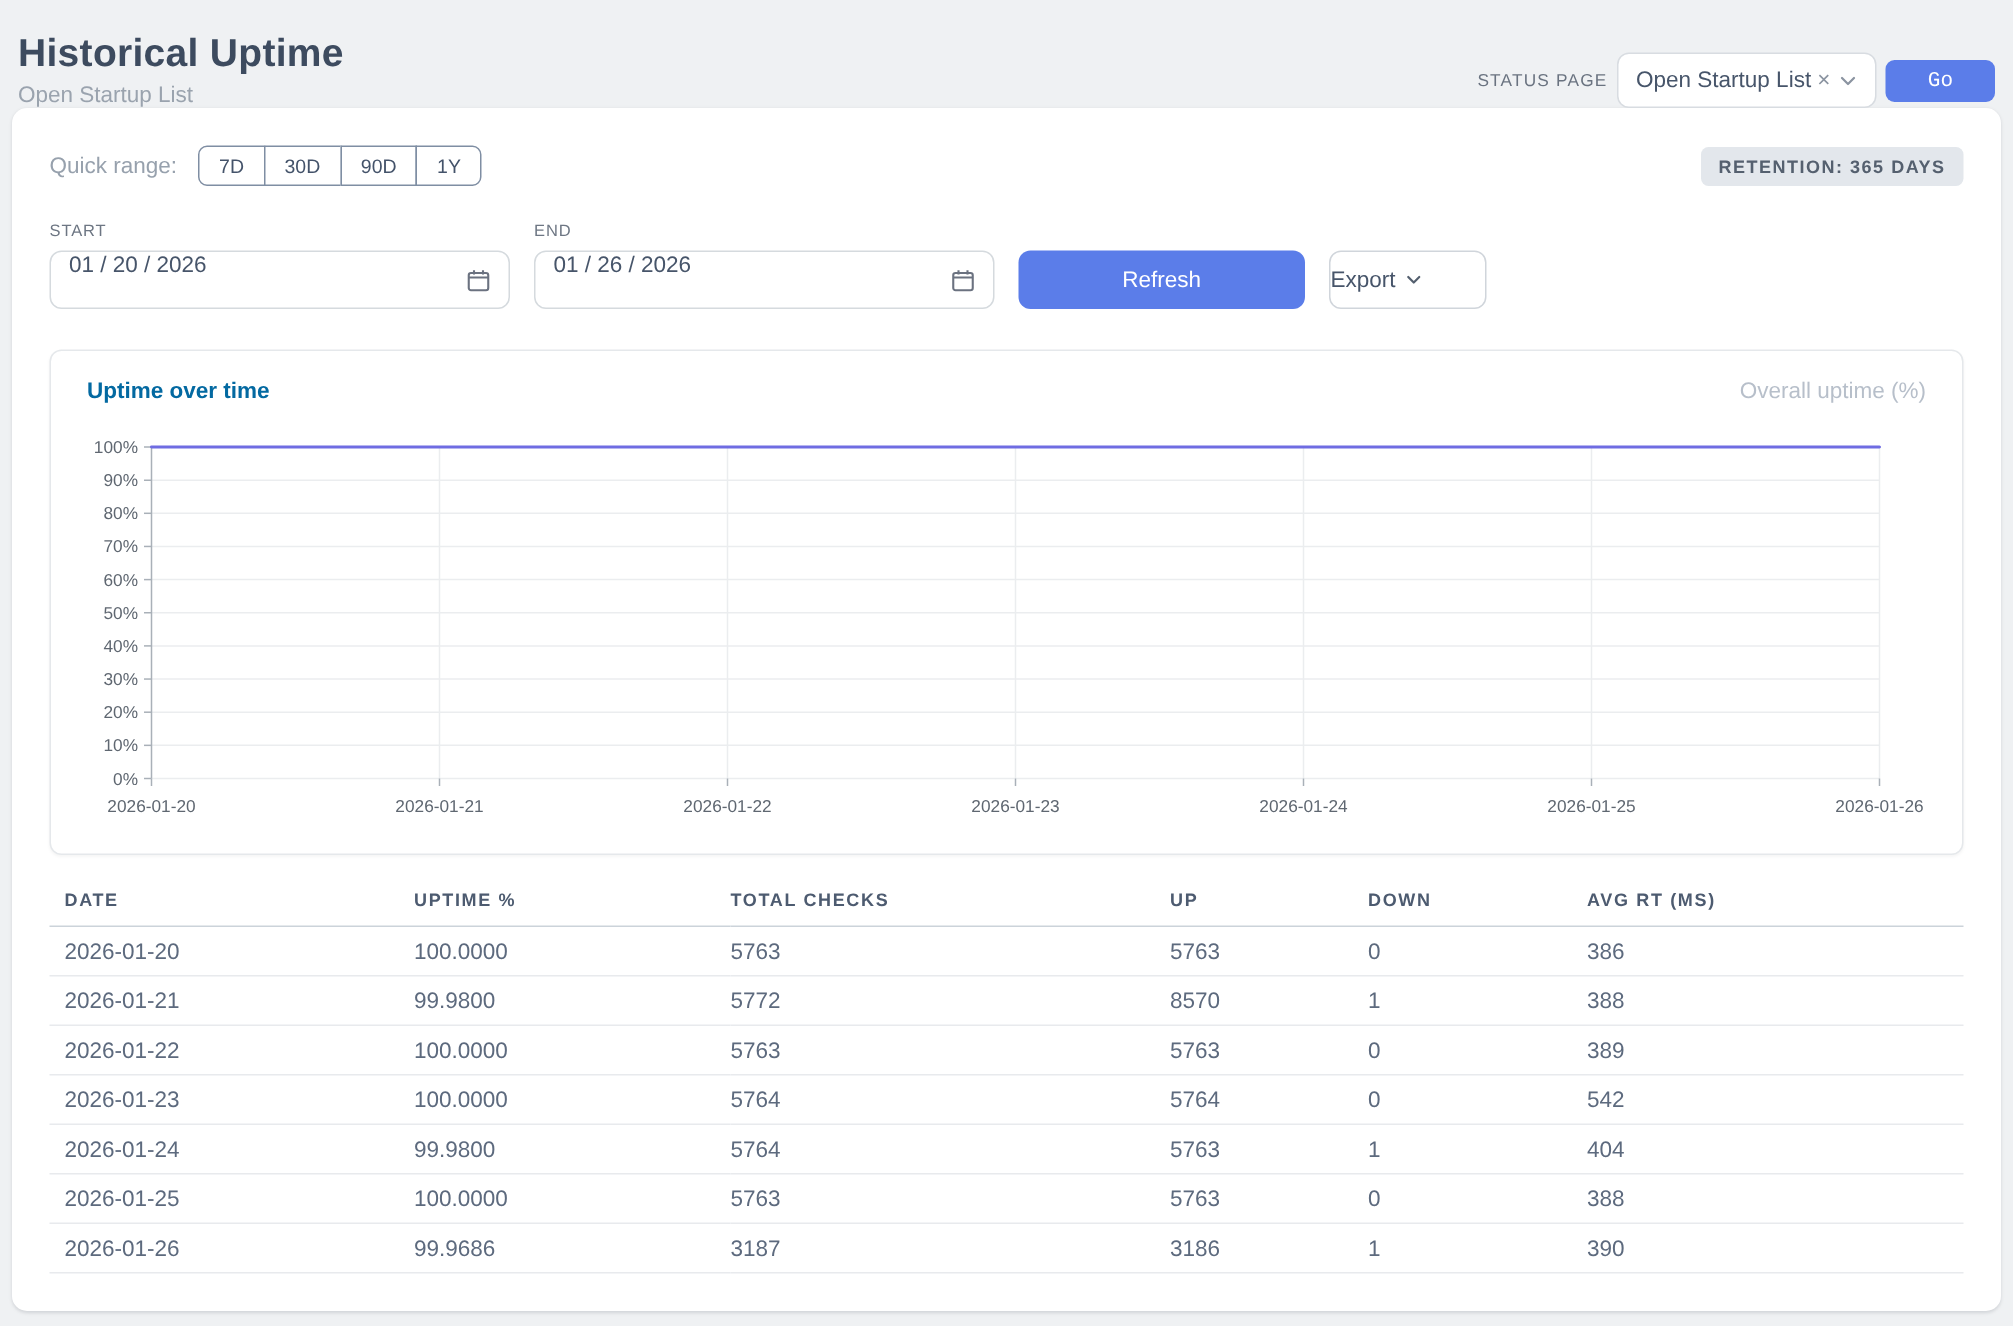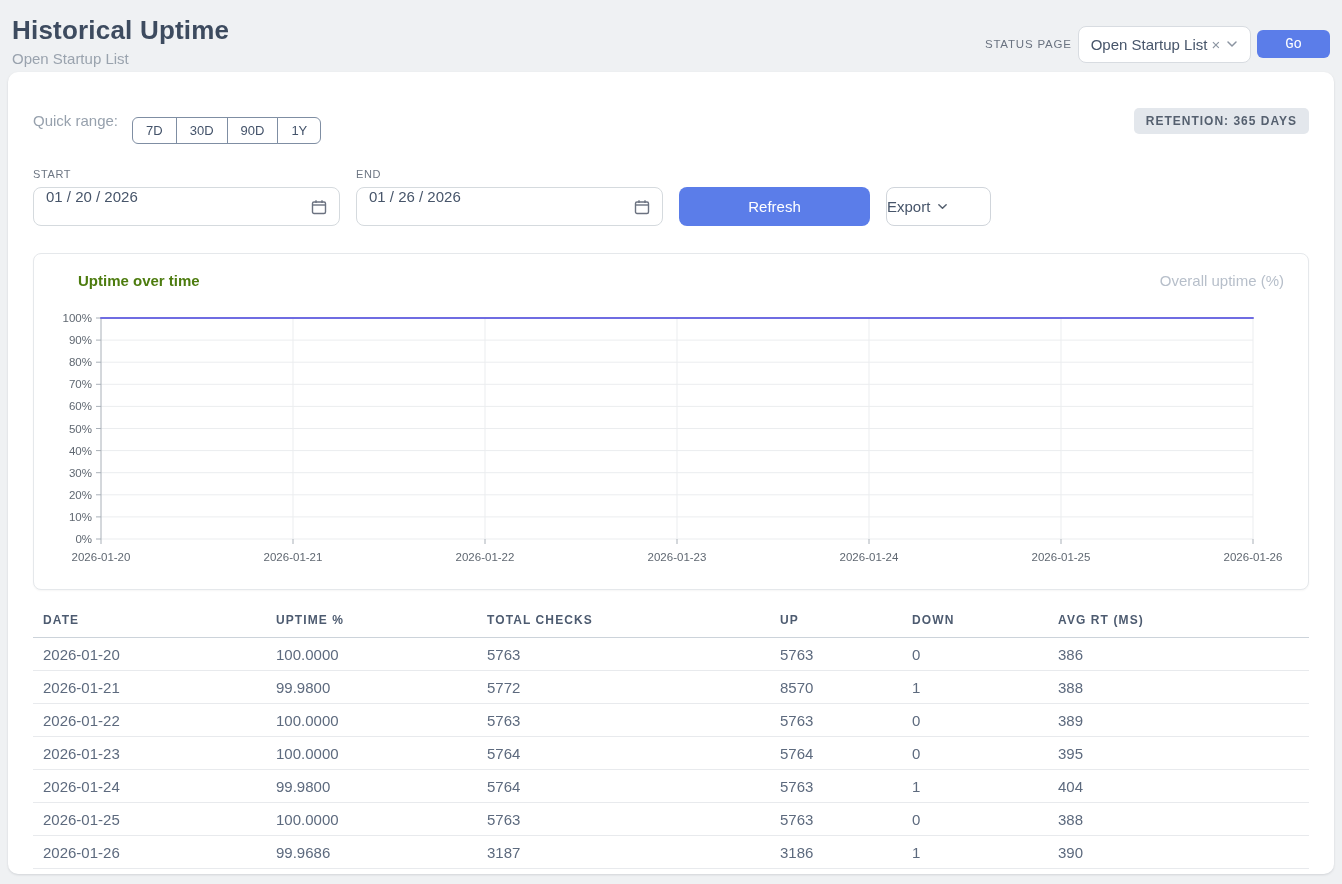--- a/index.html
+++ b/index.html
@@ -10,21 +10,21 @@
     overflow: hidden;
     position: relative;
   }
 
   
   .page-header {
     height: 72px;
     padding: 10px 12px 0 12px;
     display: flex;
     justify-content: space-between;
-    align-items: center;
+    align-items: flex-end;
   }
   .page-title { font-size: 26px; font-weight: 700; color: #3d4b5f; letter-spacing: .2px; }
   .page-subtitle { font-size: 15px; color: #9aa3ae; margin-top: 4px; }
   .header-right { display: flex; align-items: center; gap: 6px; padding-top: 6px; }
   .status-page-label {
     font-size: 11.5px; color: #6a7380; letter-spacing: .8px; font-weight: 500;
   }
   .status-select {
     height: 37px; min-width: 172px; background: #fff;
     border: 1px solid #d8dce1; border-radius: 8px;
@@ -45,21 +45,20 @@
     padding: 25px;
   }
 
   .quick-row { display: flex; align-items: center; margin-bottom: 24px; }
   .quick-label { font-size: 15px; color: #97a1ad; margin-right: 14px; }
   .qr-group { display: inline-flex; }
   .qr-btn {
     padding: 5px 13px; font-size: 13px; background: #fff; color: #44536a;
     border: 1px solid #7f8ea3; margin-left: -1px; cursor: pointer;
     font-family: "Liberation Sans", sans-serif;
-    margin-top: 20px;
   }
   .qr-btn:first-child { border-radius: 6px 0 0 6px; margin-left: 0; }
   .qr-btn:last-child { border-radius: 0 6px 6px 0; }
   .retention-badge {
     margin-left: auto; background: #e3e7ec; color: #55606f;
     font-size: 12px; font-weight: 600; letter-spacing: 1px;
     padding: 6px 12px; border-radius: 5px;
   }
 
   .fields-row { display: flex; align-items: flex-end; gap: 16px; }
@@ -88,21 +87,21 @@
 
   
   .chart-panel {
     margin-top: 27px; height: 337px; border: 1px solid #e5e8eb; border-radius: 8px;
     box-shadow: 0 1px 2px rgba(0,0,0,.04); position: relative; background: #fff;
   }
   .chart-head {
     display: flex; justify-content: space-between; align-items: center;
     padding: 18px 24px 0 24px;
   }
-  .chart-title { font-size: 15px; font-weight: 700; color: #4d7c0f; margin-left: 20px; }
+  .chart-title { font-size: 15px; font-weight: 700; color: #0369a1; }
   .chart-legend { font-size: 15px; color: #b7bfca; }
   .chart-svg { position: absolute; left: 0; top: 50px; }
 
   
   .uptime-table { width: 100%; border-collapse: collapse; margin-top: 23px; }
   .uptime-table th {
     text-align: left; font-size: 12px; font-weight: 700; color: #4d5b70;
     letter-spacing: 1.1px; padding: 0 0 10px 0; border-bottom: 1px solid #ccd3da;
   }
   .uptime-table td {
@@ -298,21 +297,21 @@
           <td>5763</td>
           <td>0</td>
           <td>389</td>
         </tr>
         <tr>
           <td>2026-01-23</td>
           <td>100.0000</td>
           <td>5764</td>
           <td>5764</td>
           <td>0</td>
-          <td>395</td>
+          <td>542</td>
         </tr>
         <tr>
           <td>2026-01-24</td>
           <td>99.9800</td>
           <td>5764</td>
           <td>5763</td>
           <td>1</td>
           <td>404</td>
         </tr>
         <tr>

